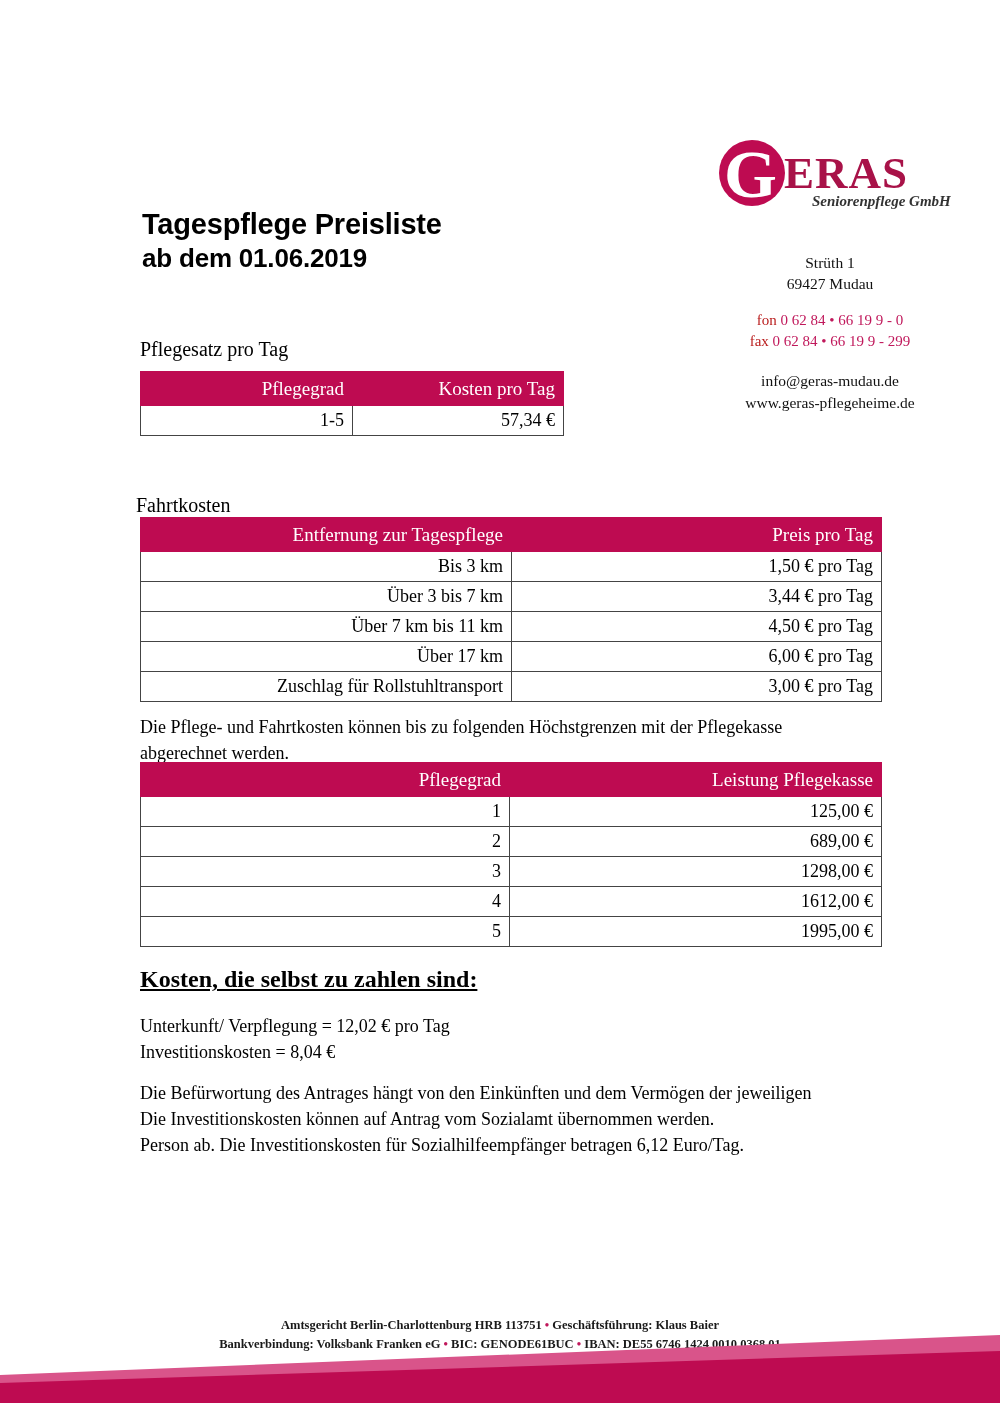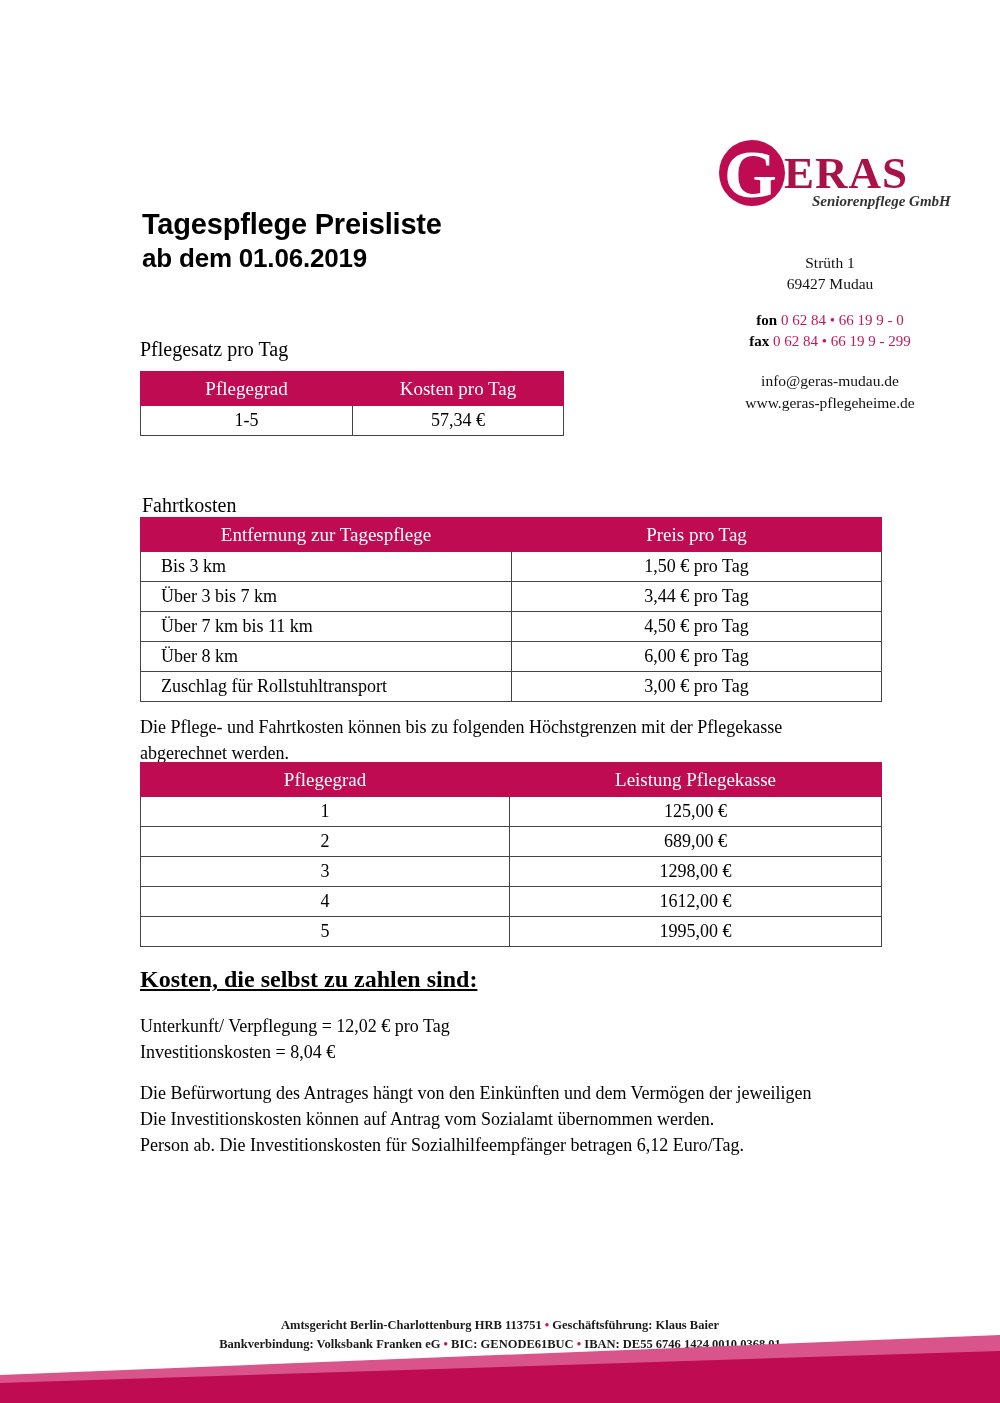--- a/index.html
+++ b/index.html
@@ -47,22 +47,22 @@
     position: absolute;
     left: 690px;
     top: 310px;
     width: 280px;
     text-align: center;
     font-size: 15px;
     line-height: 21px;
     color: #111111;
   }
   .contact .lbl {
-    font-weight: bold;
-    color: #000000;
+    font-weight: normal;
+    color: #b91c1c;
   }
   .contact .num {
     color: #c0185b;
   }
   .web {
     position: absolute;
     left: 690px;
     top: 370px;
     width: 280px;
     text-align: center;
@@ -96,23 +96,24 @@
   
   table.t {
     position: absolute;
     border-collapse: collapse;
     table-layout: fixed;
     font-size: 18px;
     color: #000000;
   }
   table.t th, table.t td {
     border: 1.3px solid #444444;
-    padding: 2px 20px;
+    padding: 2px 8px;
     line-height: 25px;
     height: 25px;
+    text-align: right;
   }
   table.t th {
     background: #be0b51;
     color: #ffffff;
     font-weight: normal;
     font-size: 19px;
     border-color: #be0b51;
     line-height: 29px;
     height: 29px;
   }
@@ -230,21 +231,21 @@
       </tr>
     </thead>
     <tbody>
       <tr>
         <td class="c">1-5</td>
         <td class="c">57,34 €</td>
       </tr>
     </tbody>
   </table>
 
-  <div class="sec-head" style="left:142px; top:494px;">Fahrtkosten</div>
+  <div class="sec-head" style="left:136px; top:494px;">Fahrtkosten</div>
 
   <table class="t" id="table-fahrtkosten">
     <colgroup>
         <col class="a">
         <col class="b">
       </colgroup>
     <thead>
       <tr>
         <th>Entfernung zur Tagespflege</th>
         <th>Preis pro Tag</th>
@@ -257,21 +258,21 @@
       </tr>
       <tr>
         <td class="l">Über 3 bis 7 km</td>
         <td class="c">3,44 € pro Tag</td>
       </tr>
       <tr>
         <td class="l">Über 7 km bis 11 km</td>
         <td class="c">4,50 € pro Tag</td>
       </tr>
       <tr>
-        <td class="l">Über 8 km</td>
+        <td class="l">Über 17 km</td>
         <td class="c">6,00 € pro Tag</td>
       </tr>
       <tr>
         <td class="l">Zuschlag für Rollstuhltransport</td>
         <td class="c">3,00 € pro Tag</td>
       </tr>
     </tbody>
   </table>
 
   <div class="para" style="left:140px; top:714px; width:745px;">

